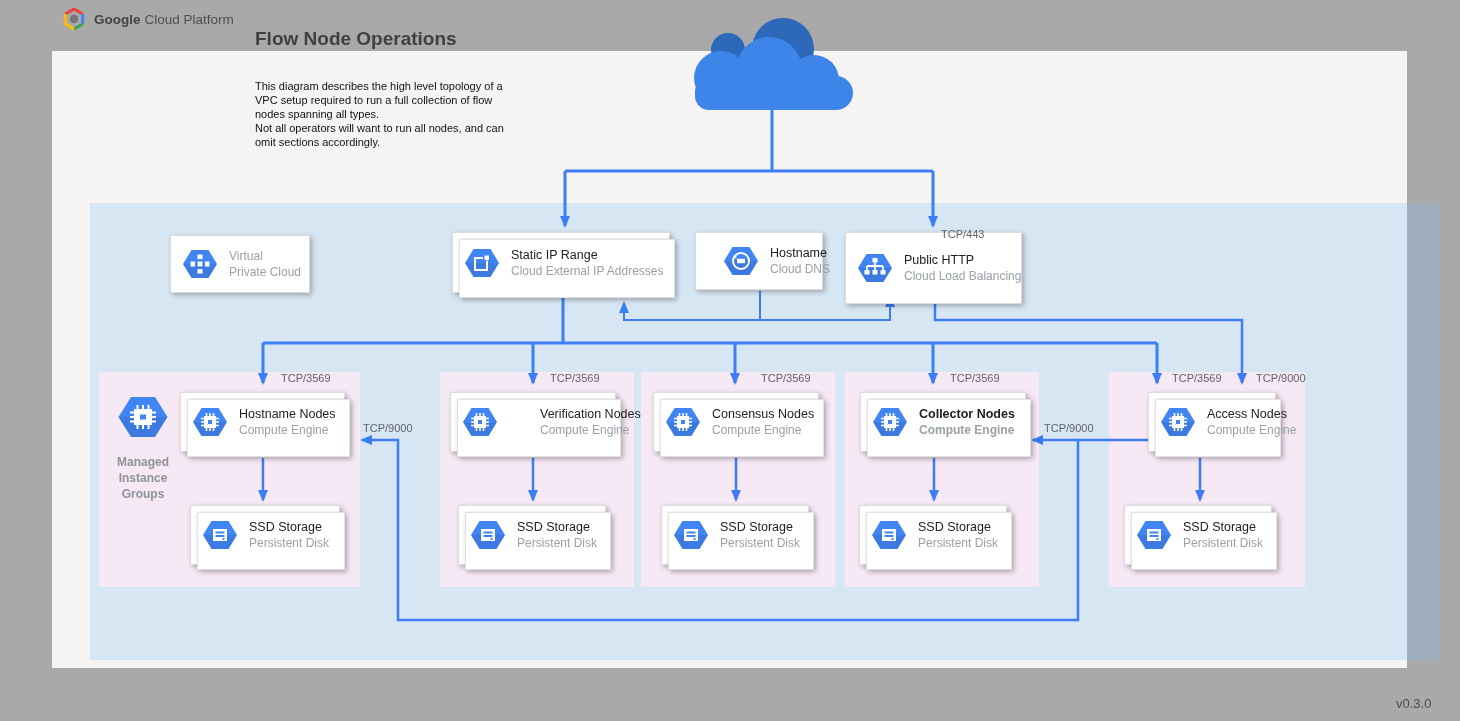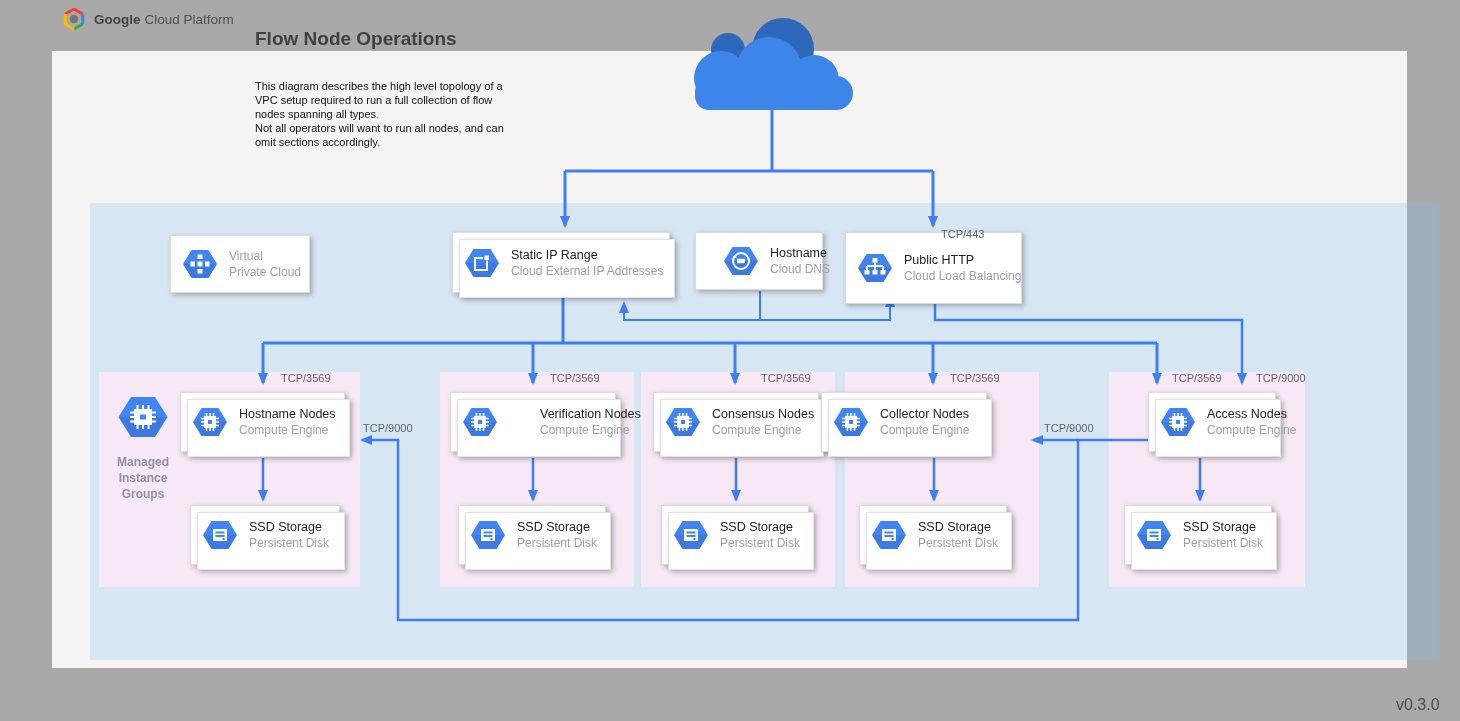--- a/index.html
+++ b/index.html
@@ -18,21 +18,21 @@
   .conn{position:absolute;left:0;top:0;z-index:3;pointer-events:none;}
   .cloudart{position:absolute;left:683px;top:16px;z-index:2;}
   .portlabel{position:absolute;font-size:11px;color:#5f6368;z-index:5;white-space:nowrap;}
   .page-title{position:absolute;left:255px;top:28px;font-size:19px;font-weight:bold;color:#404040;z-index:2;}
   .page-desc{position:absolute;left:255px;top:79px;width:285px;font-size:11px;line-height:14px;color:#111;white-space:pre-line;z-index:2;}
   .brand{position:absolute;left:20px;top:8px;display:flex;align-items:center;z-index:2;padding-left:43px;}
   .brand-text{margin-left:9px;font-size:13.5px;color:#4d4f52;}
   .brand-text b{font-weight:bold;color:#404244;margin-right:4px;}
   .mig-icon{position:absolute;left:117px;top:394px;z-index:3;}
   .mig-label{position:absolute;left:97px;top:454px;width:92px;text-align:center;font-size:12px;font-weight:bold;line-height:16px;color:#8f9296;white-space:pre-line;z-index:3;}
-  .version{position:absolute;left:1396px;top:696px;font-size:16px;color:#4c4c4c;z-index:2;}
+  .version{position:absolute;left:1396px;top:696px;font-size:13px;color:#4c4c4c;z-index:2;}
 </style>
 </head>
 <body>
 
 <div class="stage">
 
   <div class="brand">
     <svg width="22" height="22" viewBox="0 0 22 22">
       <path d="M2.3,6 L11,1 L19.7,6" fill="none" stroke="#ea4335" stroke-width="3"></path>
       <path d="M19.7,6 L19.7,16" fill="none" stroke="#4285f4" stroke-width="3"></path>
@@ -208,21 +208,21 @@
       <rect x="12" y="10" width="12" height="12" fill="#fff"></rect>
       <rect x="16" y="14" width="4" height="4" fill="#4184f3"></rect>
       <path d="M14.5,7 V10 M18,7 V10 M21.5,7 V10 M14.5,22 V25 M18,22 V25 M21.5,22 V25 M9,12.5 H12 M9,16 H12 M9,19.5 H12 M24,12.5 H27 M24,16 H27 M24,19.5 H27" stroke="#fff" stroke-width="1.6" fill="none"></path>
     </svg>
     <div class="card-text">
       <span class="card-title">Consensus Nodes</span>
       <span class="card-sub">Compute Engine</span>
     </div>
   </div>
 
-  <div class="card stacked" style="left:821px;top:392px;width:166px;height:60px;">
+  <div class="card stacked" style="left:860px;top:392px;width:166px;height:60px;font-weight:bold;">
     <svg class="hexicon" width="36" height="32" viewBox="0 0 36 32">
       <polygon points="1,16 9.5,2 26.5,2 35,16 26.5,30 9.5,30" fill="#4184f3"></polygon>
       <polygon points="1,16 35,16 26.5,30 9.5,30" fill="rgba(0,0,0,0.07)"></polygon>
       <rect x="12" y="10" width="12" height="12" fill="#fff"></rect>
       <rect x="16" y="14" width="4" height="4" fill="#4184f3"></rect>
       <path d="M14.5,7 V10 M18,7 V10 M21.5,7 V10 M14.5,22 V25 M18,22 V25 M21.5,22 V25 M9,12.5 H12 M9,16 H12 M9,19.5 H12 M24,12.5 H27 M24,16 H27 M24,19.5 H27" stroke="#fff" stroke-width="1.6" fill="none"></path>
     </svg>
     <div class="card-text">
       <span class="card-title">Collector Nodes</span>
       <span class="card-sub">Compute Engine</span>

